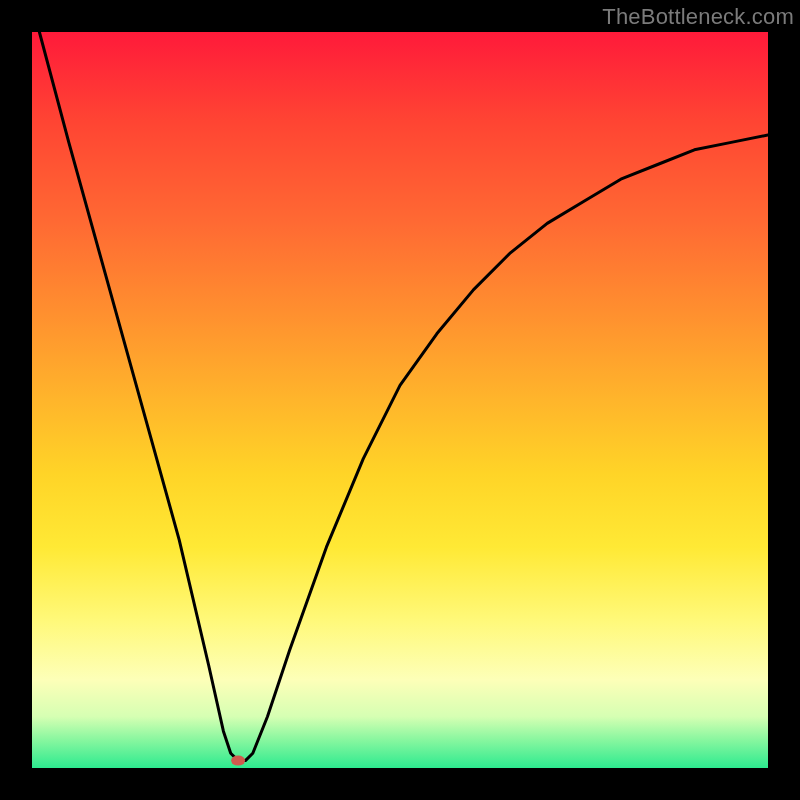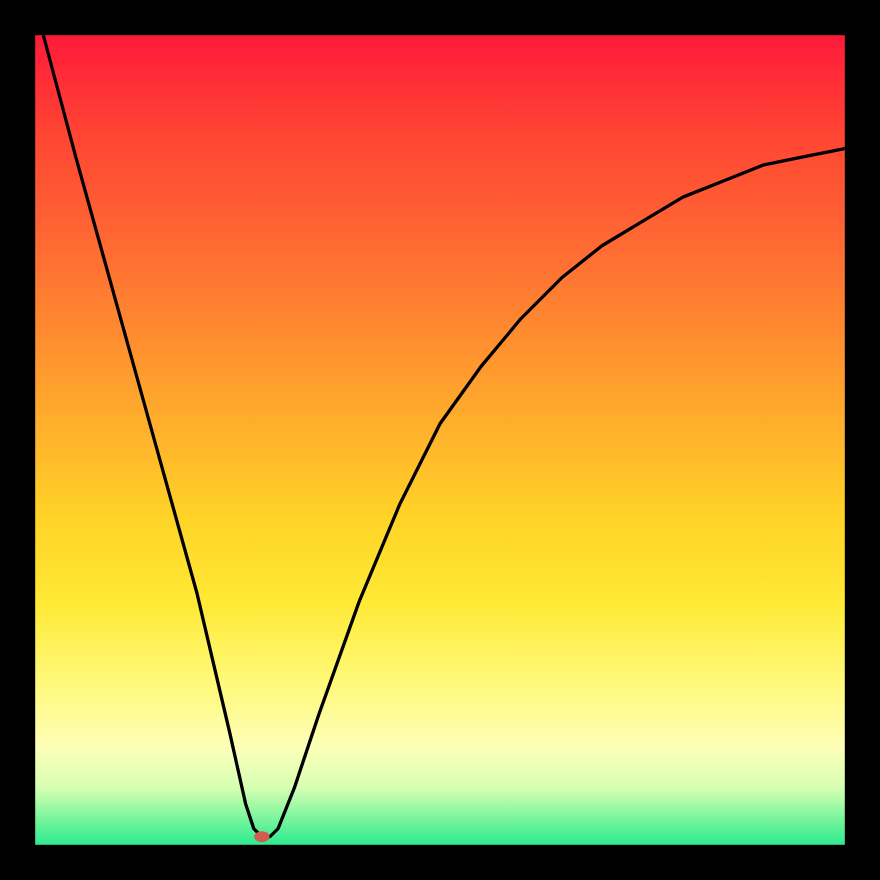--- a/index.html
+++ b/index.html
@@ -57,20 +57,21 @@
     left: 0;
     width: 736px;
     height: 736px;
   }
 </style>
 </head>
 <body>
 
 <div class="frame">
 
+  <div class="watermark">TheBottleneck.com</div>
 
   <div class="plot-area">
     <svg class="curve" viewBox="0 0 736 736" preserveAspectRatio="none">
       <path fill="none" stroke="#000" stroke-width="3" stroke-linejoin="round" stroke-linecap="round" d="M7.4 0.0 L36.8 110.4 L73.6 242.9 L110.4 375.4 L147.2 507.8 L176.6 633.0 L191.4 699.2 L198.7 721.3 L206.1 728.6 L213.4 728.6 L220.8 721.3 L235.5 684.5 L257.6 618.2 L294.4 515.2 L331.2 426.9 L368.0 353.3 L404.8 301.8 L441.6 257.6 L478.4 220.8 L515.2 191.4 L552.0 169.3 L588.8 147.2 L625.6 132.5 L662.4 117.8 L699.2 110.4 L736.0 103.0"></path>
       <ellipse rx="7" ry="5" fill="#d05b4e" cx="206.1" cy="728.6"></ellipse>
     </svg>
   </div>
 
 </div>
 

